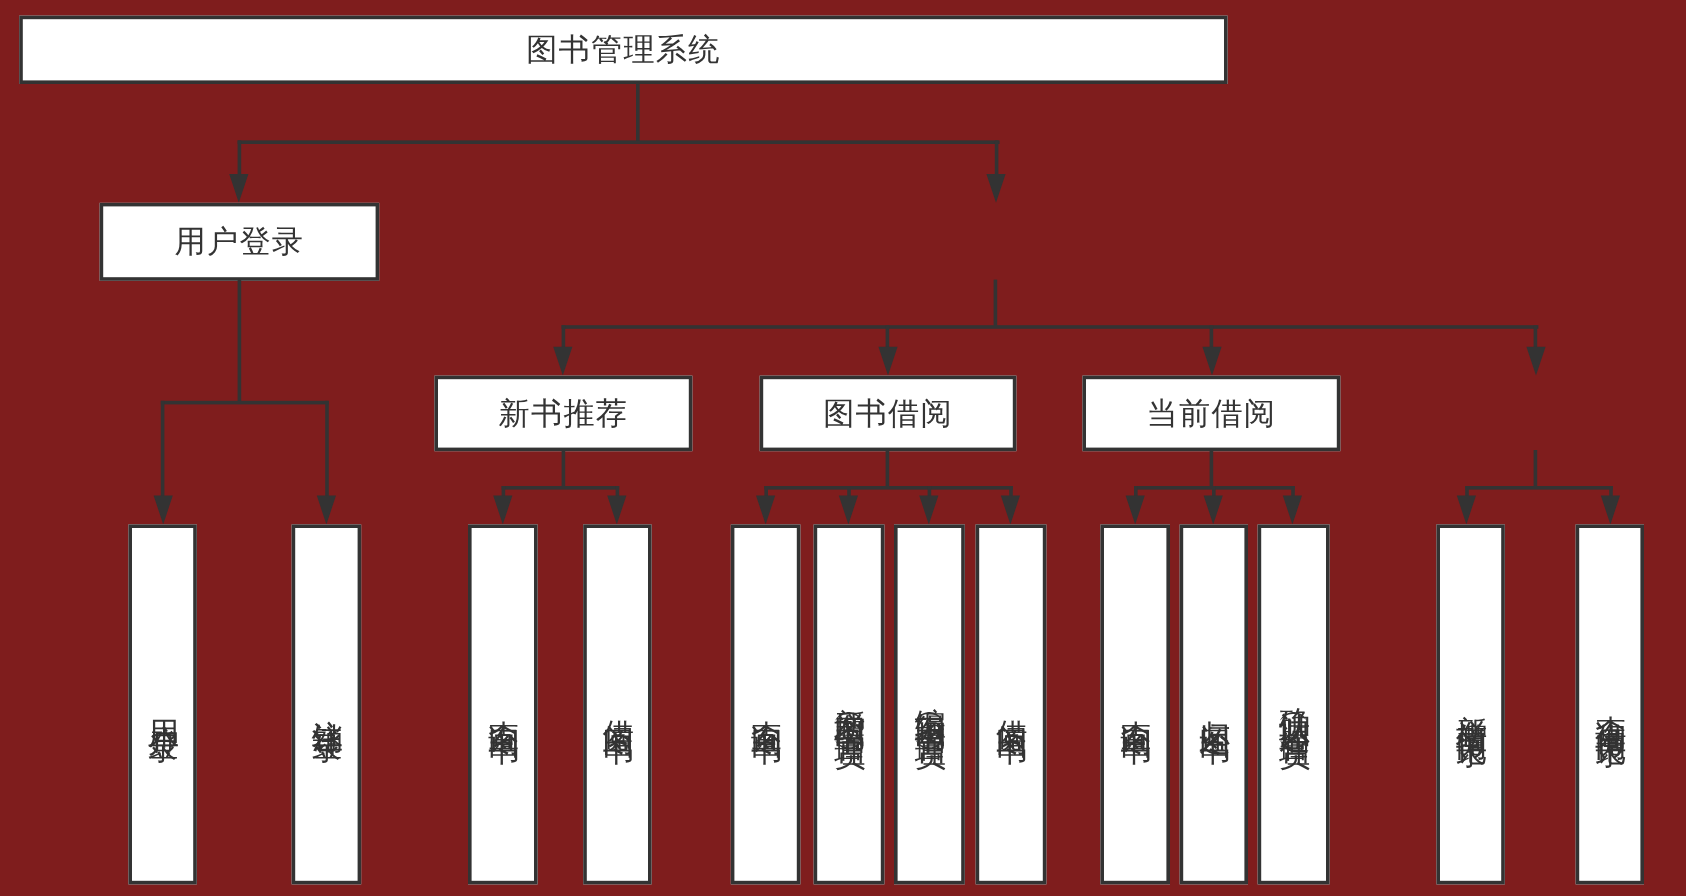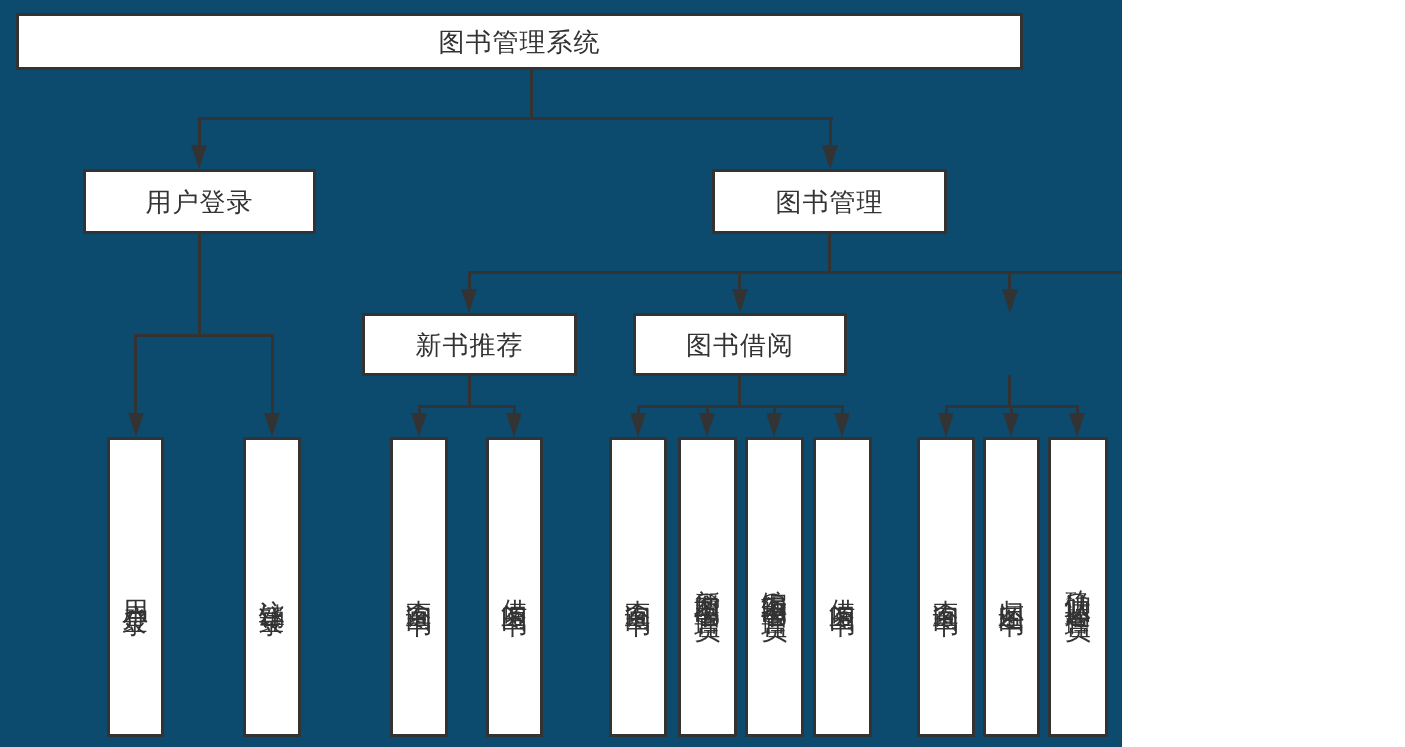--- a/index.html
+++ b/index.html
@@ -1,18 +1,18 @@
 <!DOCTYPE html>
 <html><head>
 <meta charset="utf-8">
 <style>
   html,body{margin:0;padding:0;background:#ffffff;}
   .canvas{
-    position:relative;width:1122px;height:747px;background:#0c4a6e;
-    font-family:Liberation Sans, sans-serif;overflow:hidden;
+    position:relative;width:1405px;height:747px;background:#7f1d1d;
+    font-family:Liberation Serif, serif;overflow:hidden;
   }
   .box{
     position:absolute;box-sizing:border-box;border:3px solid #333333;background:#ffffff;
     display:flex;align-items:center;justify-content:center;
   }
   .box>span{font-size:26px;color:#333333;letter-spacing:1px;white-space:nowrap;line-height:1;}
   .leaf>span{
     writing-mode:vertical-rl;text-orientation:mixed;
     letter-spacing:4px;line-height:1.1;white-space:normal;
   }
@@ -35,23 +35,20 @@
   <div class="v" style="left:530px;top:69px;height:49px"></div>
   <div class="h" style="left:198px;top:117px;width:635px"></div>
   <div class="v" style="left:198px;top:117px;height:34px"></div>
   <div class="a" style="left:191px;top:145px"></div>
   <div class="v" style="left:829px;top:117px;height:34px"></div>
   <div class="a" style="left:822px;top:145px"></div>
 
   <div class="box" style="left:83px;top:169px;width:233px;height:65px">
     <span>用户登录</span>
   </div>
-  <div class="box" style="left:712px;top:169px;width:235px;height:65px">
-    <span>图书管理</span>
-  </div>
 
   <div class="v" style="left:198px;top:233px;height:102px"></div>
   <div class="h" style="left:134px;top:334px;width:140px"></div>
   <div class="v" style="left:134px;top:334px;height:82px"></div>
   <div class="a" style="left:128px;top:413px"></div>
   <div class="v" style="left:271px;top:334px;height:82px"></div>
   <div class="a" style="left:264px;top:413px"></div>
 
   <div class="v" style="left:828px;top:233px;height:40px"></div>
   <div class="h" style="left:468px;top:271px;width:814px"></div>
@@ -62,20 +59,23 @@
   <div class="v" style="left:1008px;top:271px;height:22px"></div>
   <div class="a" style="left:1002px;top:289px"></div>
   <div class="v" style="left:1278px;top:271px;height:22px"></div>
   <div class="a" style="left:1272px;top:289px"></div>
 
   <div class="box" style="left:633px;top:313px;width:214px;height:63px">
     <span>图书借阅</span>
   </div>
   <div class="box" style="left:362px;top:313px;width:215px;height:63px">
     <span>新书推荐</span>
+  </div>
+  <div class="box" style="left:902px;top:313px;width:215px;height:63px">
+    <span>当前借阅</span>
   </div>
 
   <div class="v" style="left:468px;top:375px;height:31px"></div>
   <div class="h" style="left:418px;top:405px;width:98px"></div>
   <div class="v" style="left:418px;top:405px;height:12px"></div>
   <div class="a" style="left:411px;top:413px"></div>
   <div class="v" style="left:513px;top:405px;height:12px"></div>
   <div class="a" style="left:506px;top:413px"></div>
 
   <div class="v" style="left:738px;top:375px;height:31px"></div>

